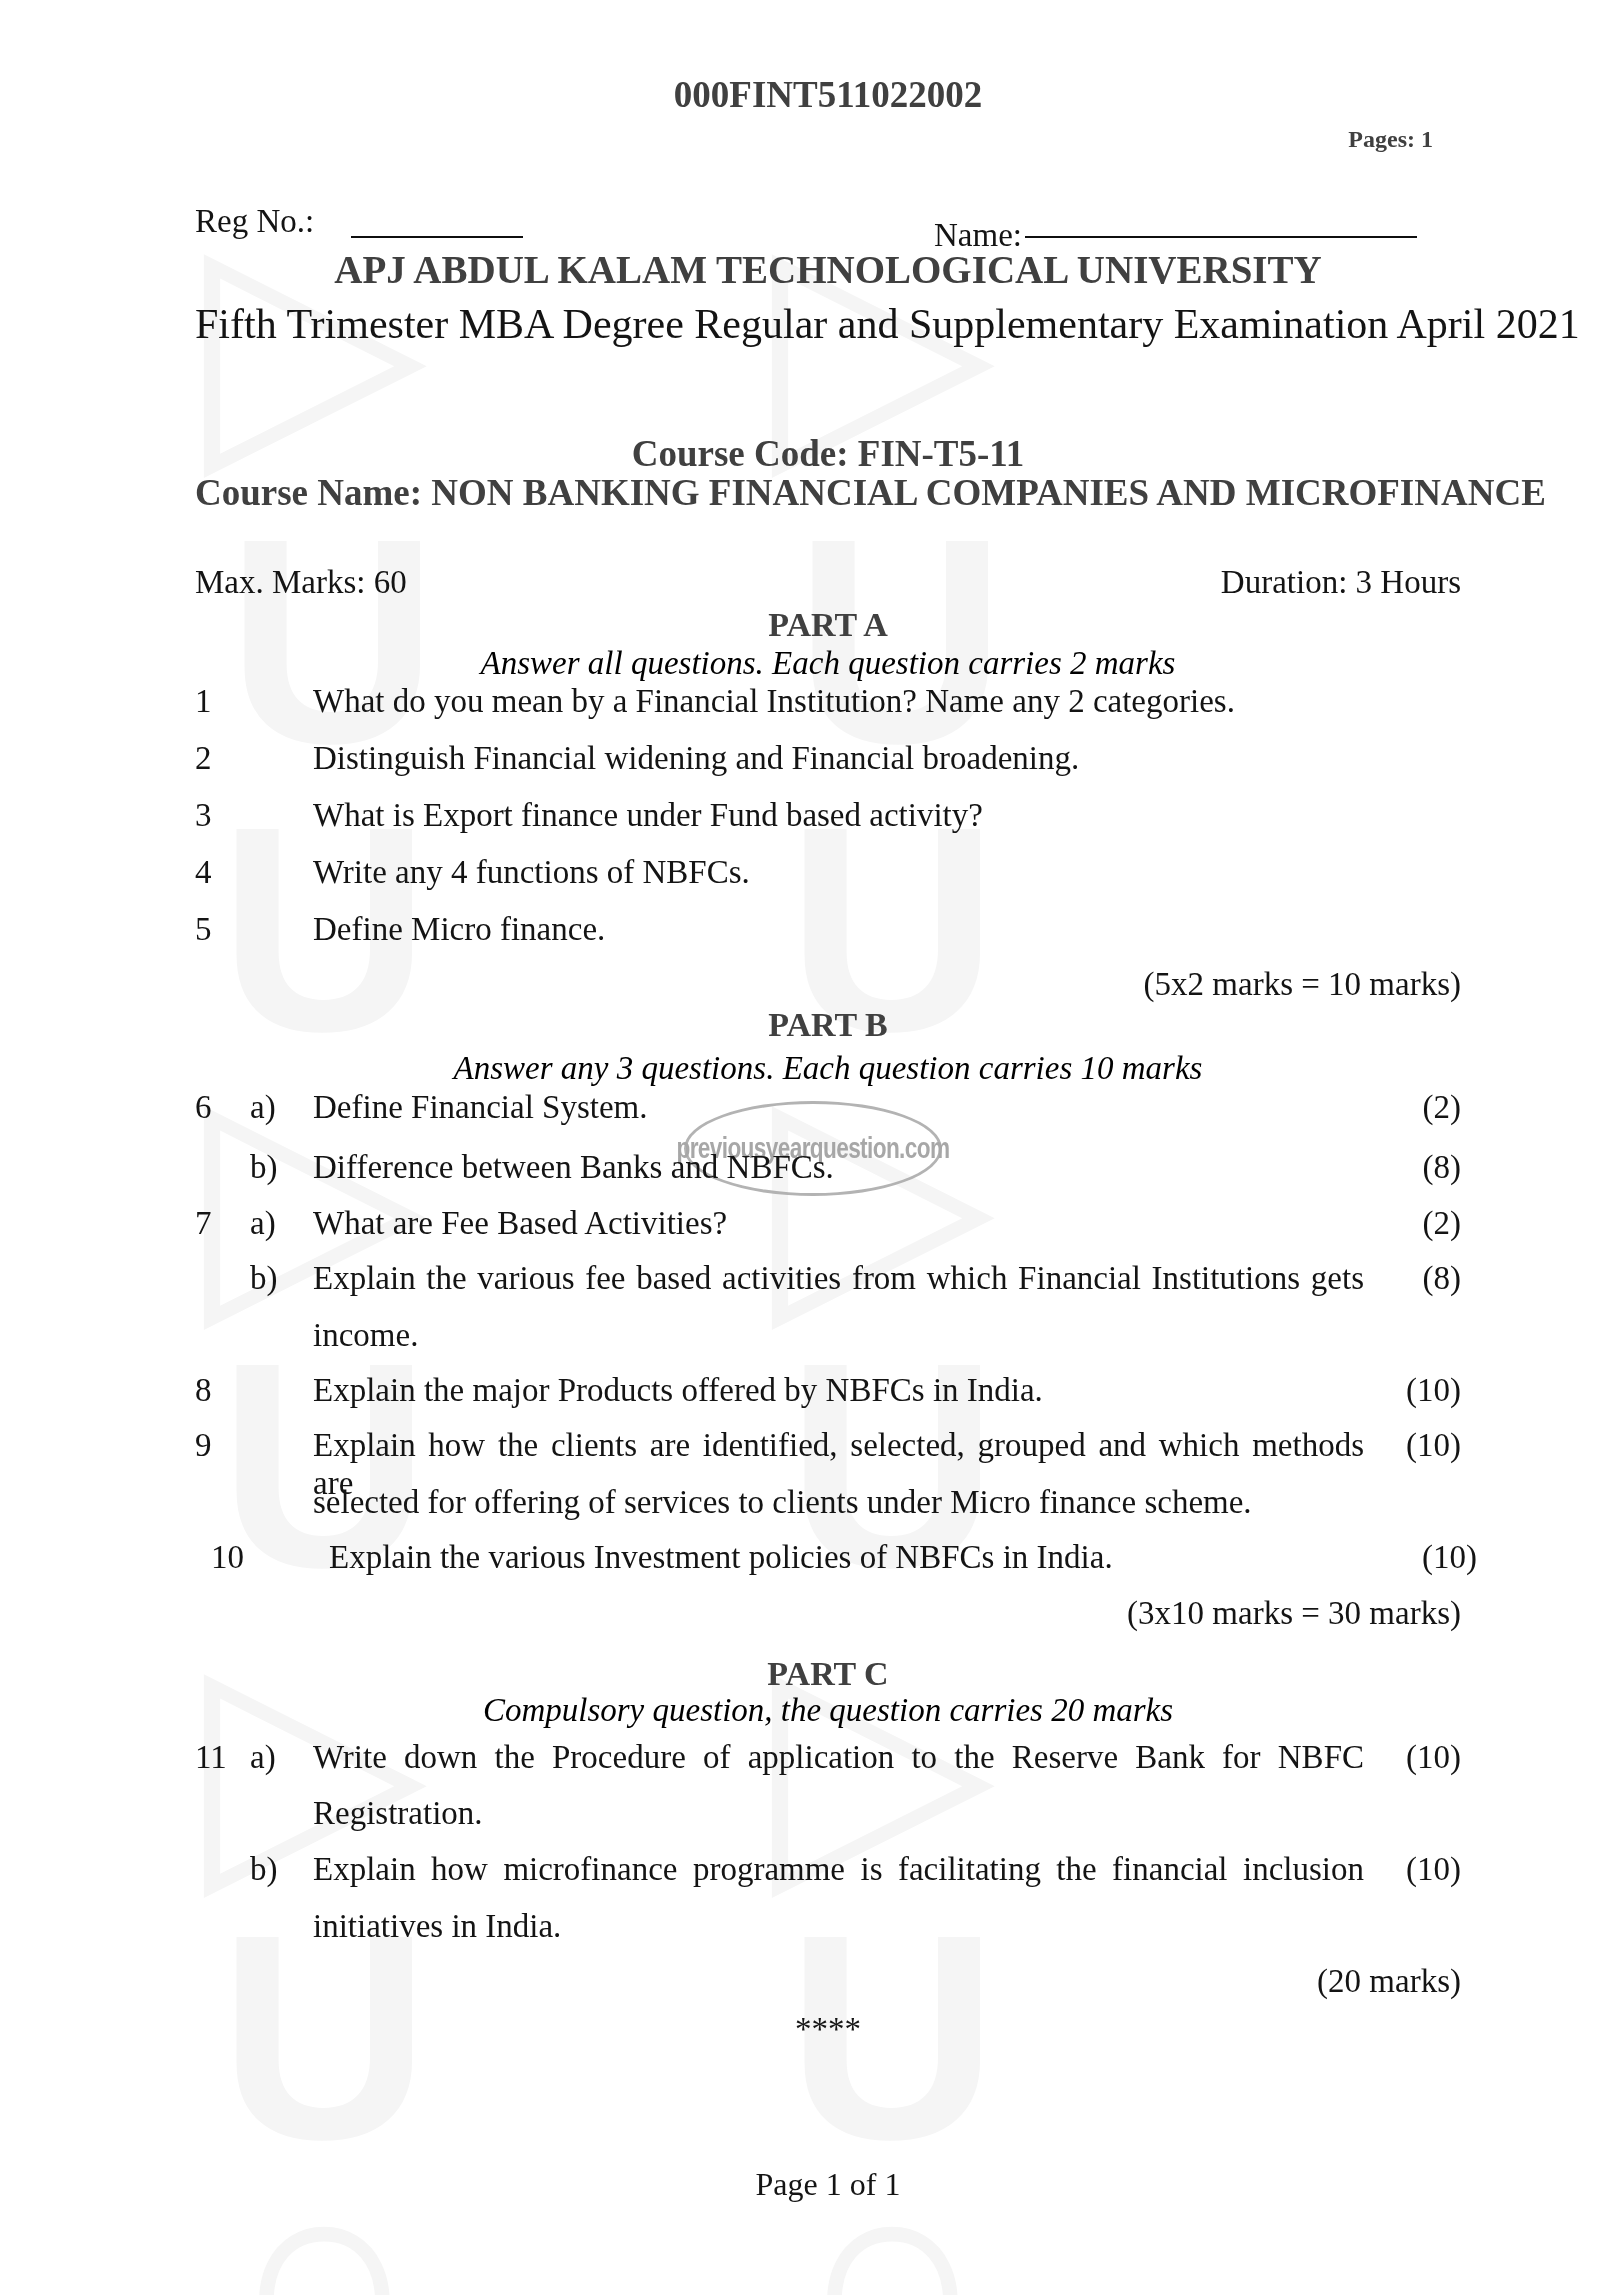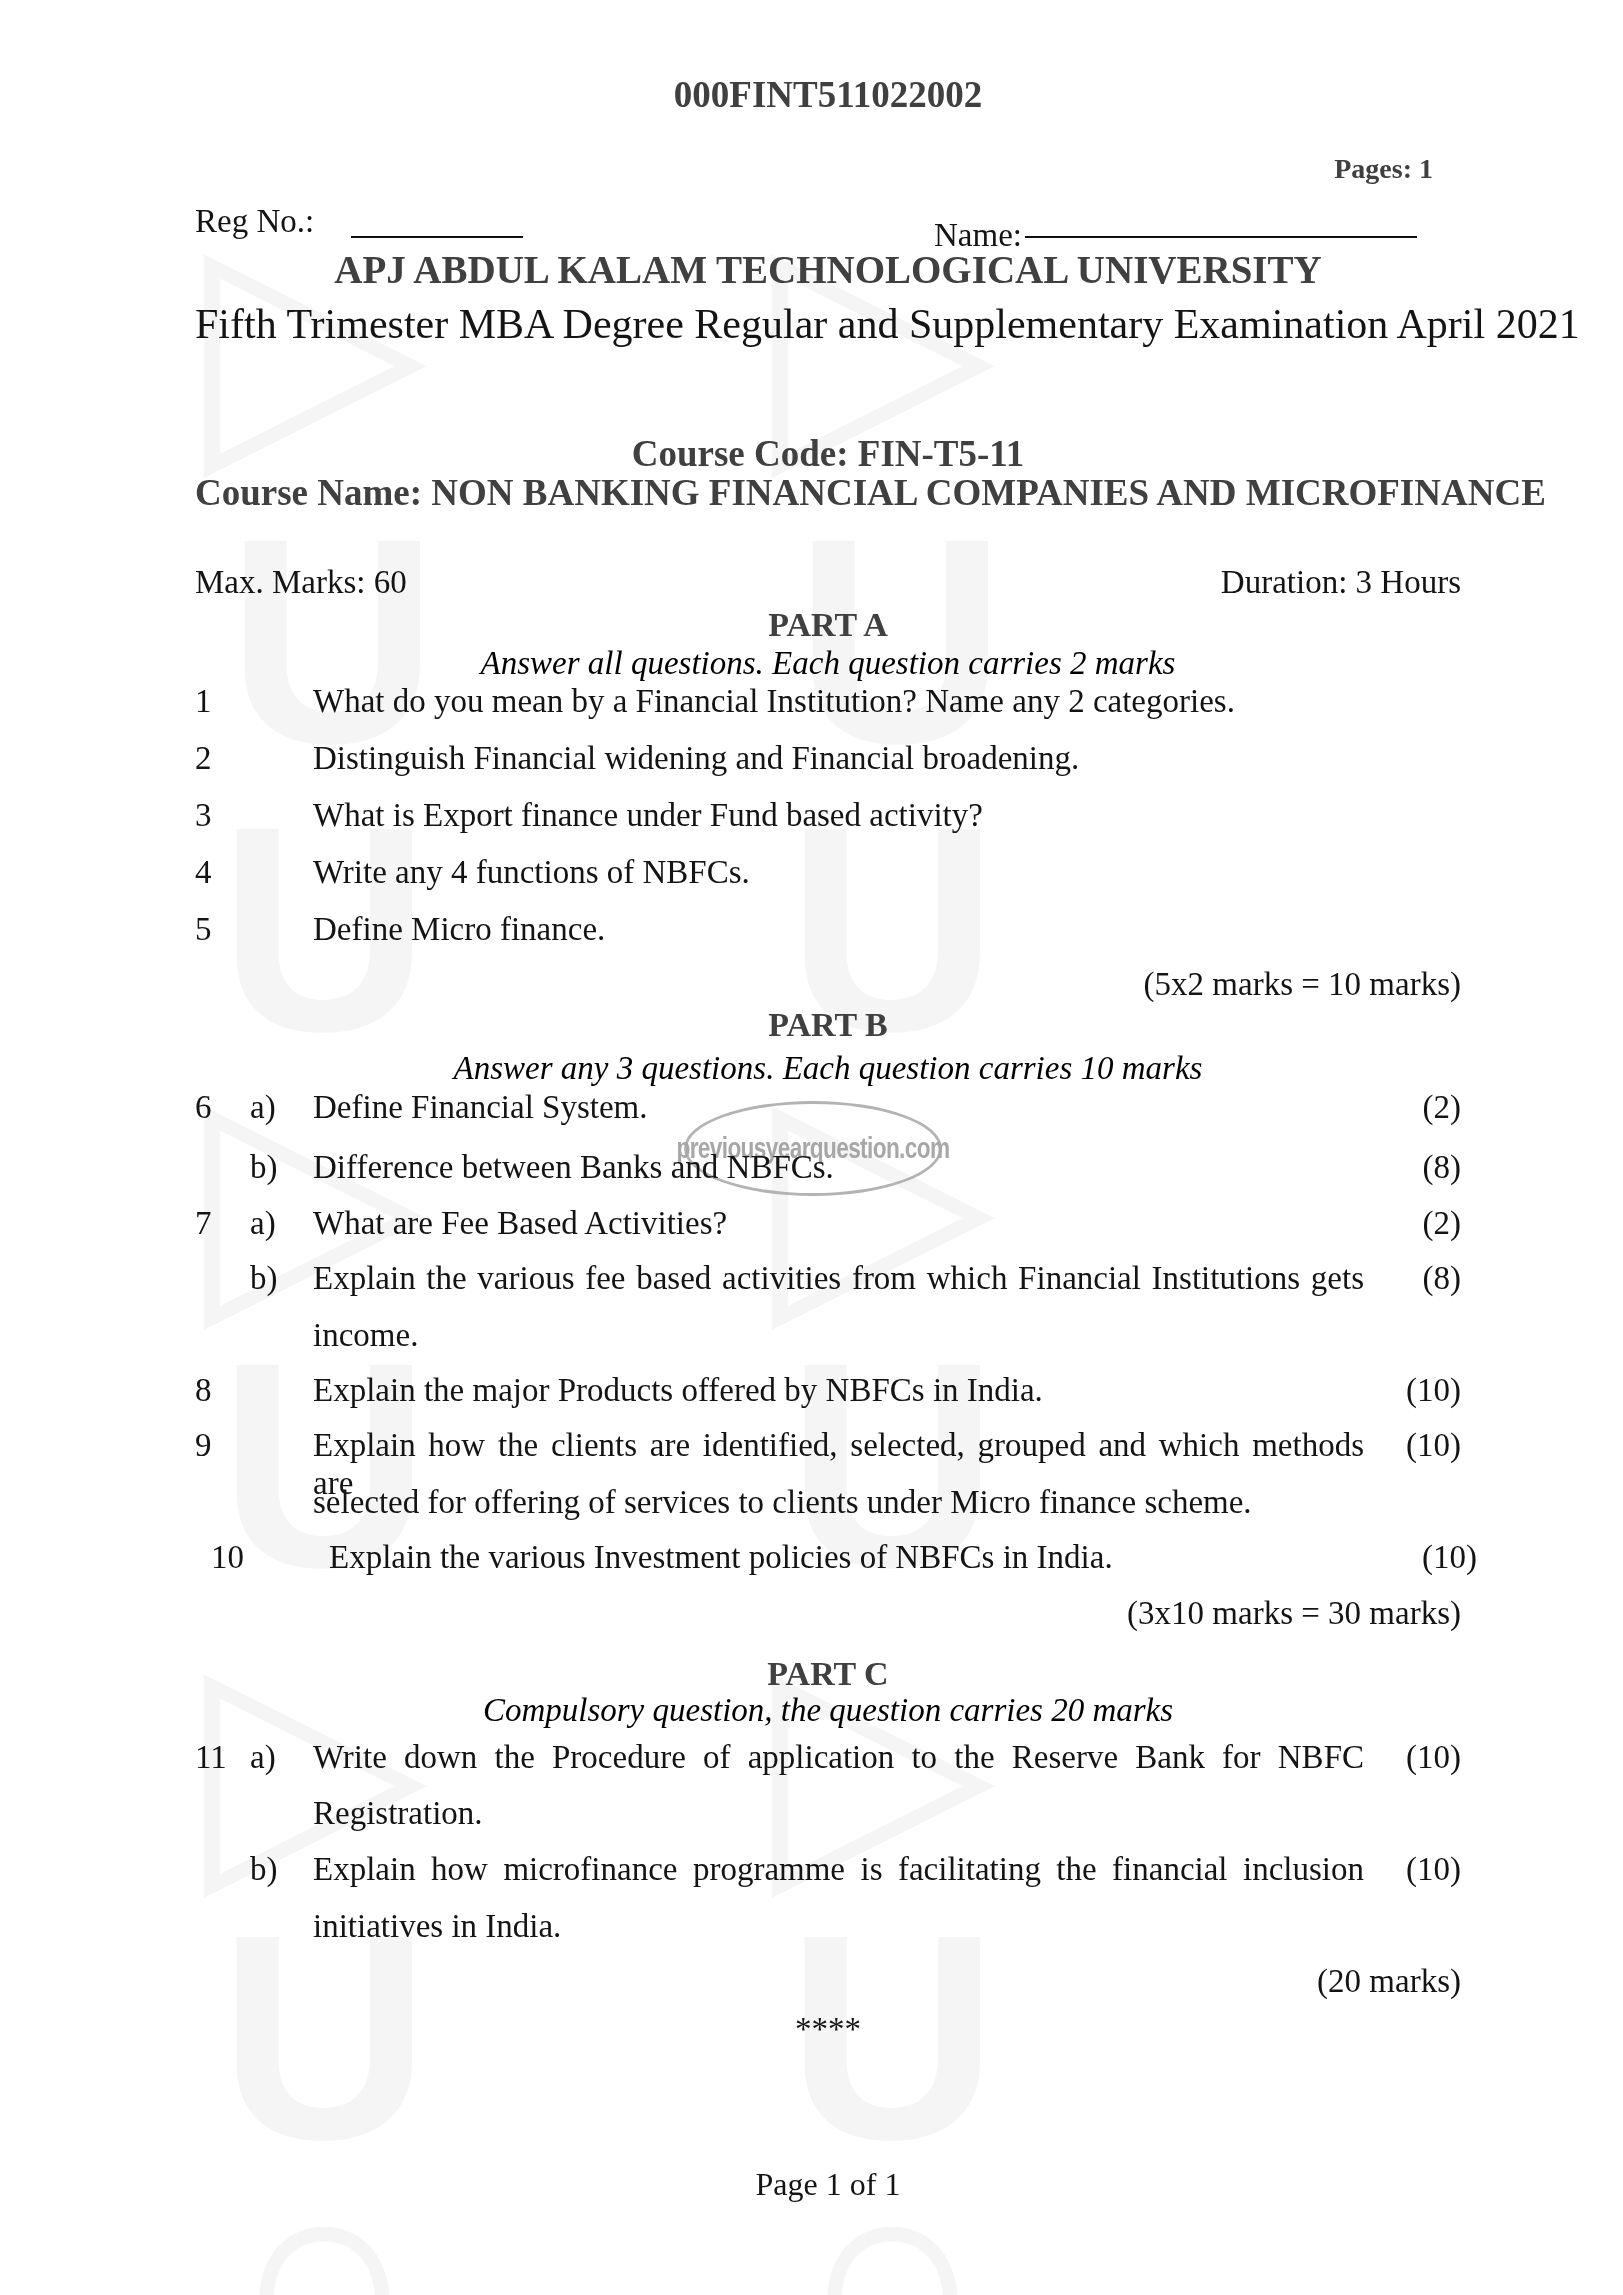--- a/index.html
+++ b/index.html
@@ -71,21 +71,21 @@
       <div class="bg-glyph" style="left: 787px; top: 2127px; font-size: 292px; color: rgb(245, 245, 245);">∩</div>
     </div>
 
   <div class="wm-oval">
     <span class="wm-text">previousyearquestion.com</span>
   </div>
 
   <div class="content">
 
     <div class="line center bold" style="top:74px;font-size:37px;">000FINT511022002</div>
-    <div class="line bold" style="top:153px;right:28px;font-size:28px;">Pages: 1</div>
+    <div class="line bold" style="top:126px;right:28px;font-size:24px;">Pages: 1</div>
 
     <div class="line" style="top:203px;left:0;">Reg No.:</div>
     <div class="blank-bar" style="top:236px;left:156px;width:172px;"></div>
     <div class="line" style="top:217px;left:739px;">Name:</div>
     <div class="blank-bar" style="top:236px;left:830px;width:392px;"></div>
 
     <div class="line center bold" style="top:248px;font-size:39px;">APJ ABDUL KALAM TECHNOLOGICAL UNIVERSITY</div>
     <div class="line center" style="top:300px;font-size:42px;">Fifth Trimester MBA Degree Regular and Supplementary Examination April 2021</div>
 
     <div class="line center bold" style="top:433px;font-size:37px;">Course Code: FIN-T5-11</div>

